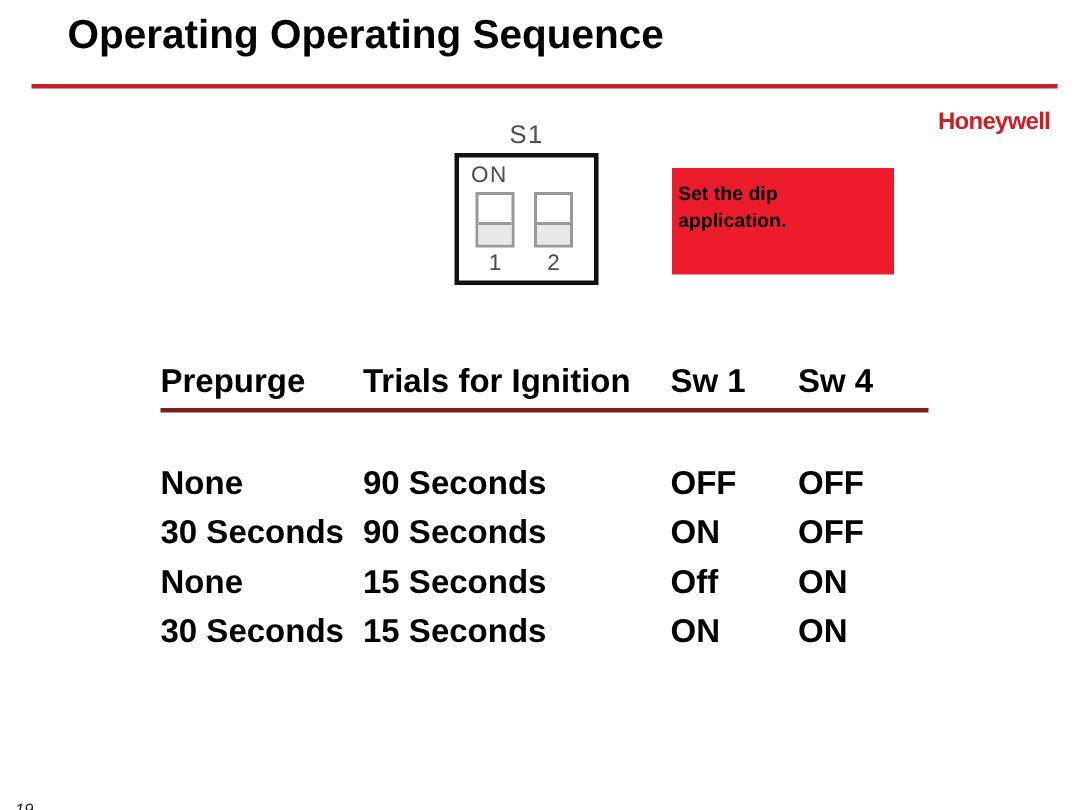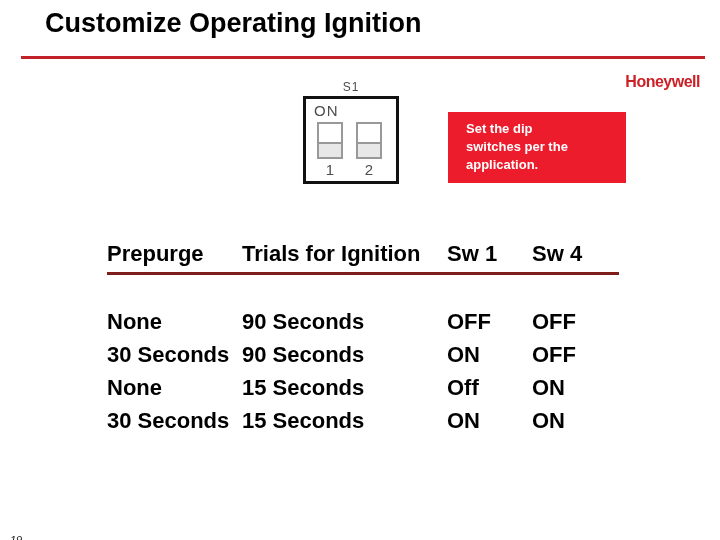--- a/index.html
+++ b/index.html
@@ -43,21 +43,21 @@
     color: #cc2027;
     letter-spacing: -0.5px;
     white-space: nowrap;
     margin-top: 36px;
   }
 
   
   .dip { position: absolute; left: 303px; top: 80px; width: 96px; }
   .dip-title {
     text-align: center;
-    font-size: 12px;
+    font-size: 17px;
     color: #4d4d4d;
     margin-bottom: 2px;
     letter-spacing: 1px;
   }
   .dip-box {
     position: relative;
     width: 96px;
     height: 88px;
     border: 3px solid #111111;
     background: #ffffff;
@@ -96,28 +96,28 @@
     color: #4d4d4d;
   }
   .pin-label-1 { left: 11px; }
   .pin-label-2 { left: 50px; }
 
   
   .callout {
     position: absolute;
     left: 448px;
     top: 112px;
-    width: 178px;
+    width: 148px;
     min-height: 71px;
     background: #ec1c2d;
-    color: #ffffff;
+    color: #000000;
     font-size: 13px;
     font-weight: bold;
     line-height: 18px;
-    padding: 8px 18px;
+    padding: 8px 4px;
   }
   .callout span { display: block; }
 
   
   .seq-table {
     position: absolute;
     left: 107px;
     top: 241px;
     width: 512px;
     font-weight: bold;
@@ -147,42 +147,41 @@
     font-style: italic;
     color: #222222;
     margin-top: 20px;
   }
 </style>
 </head>
 <body>
 
 <div class="slide">
 
-  <div class="title">Customize Operating Ignition</div>
+  <div class="title">Operating Operating Sequence</div>
   <div class="red-rule"></div>
   <div class="logo">Honeywell</div>
 
   <div class="dip">
     <div class="dip-title">S1</div>
     <div class="dip-box">
       <div class="dip-on">ON</div>
       <div class="switch switch-1">
           <div class="lower"></div>
         </div>
       <div class="switch switch-2">
           <div class="lower"></div>
         </div>
       <div class="pin-label pin-label-1">1</div>
       <div class="pin-label pin-label-2">2</div>
     </div>
   </div>
 
   <div class="callout">
     <span>Set the dip</span>
-    <span>switches per the</span>
     <span>application.</span>
   </div>
 
   <div class="seq-table">
     <div class="thead">
       <div class="c-left">Prepurge</div>
       <div class="c-center">Trials for Ignition</div>
       <div class="c-center">Sw 1</div>
       <div class="c-center">Sw 4</div>
     </div>

